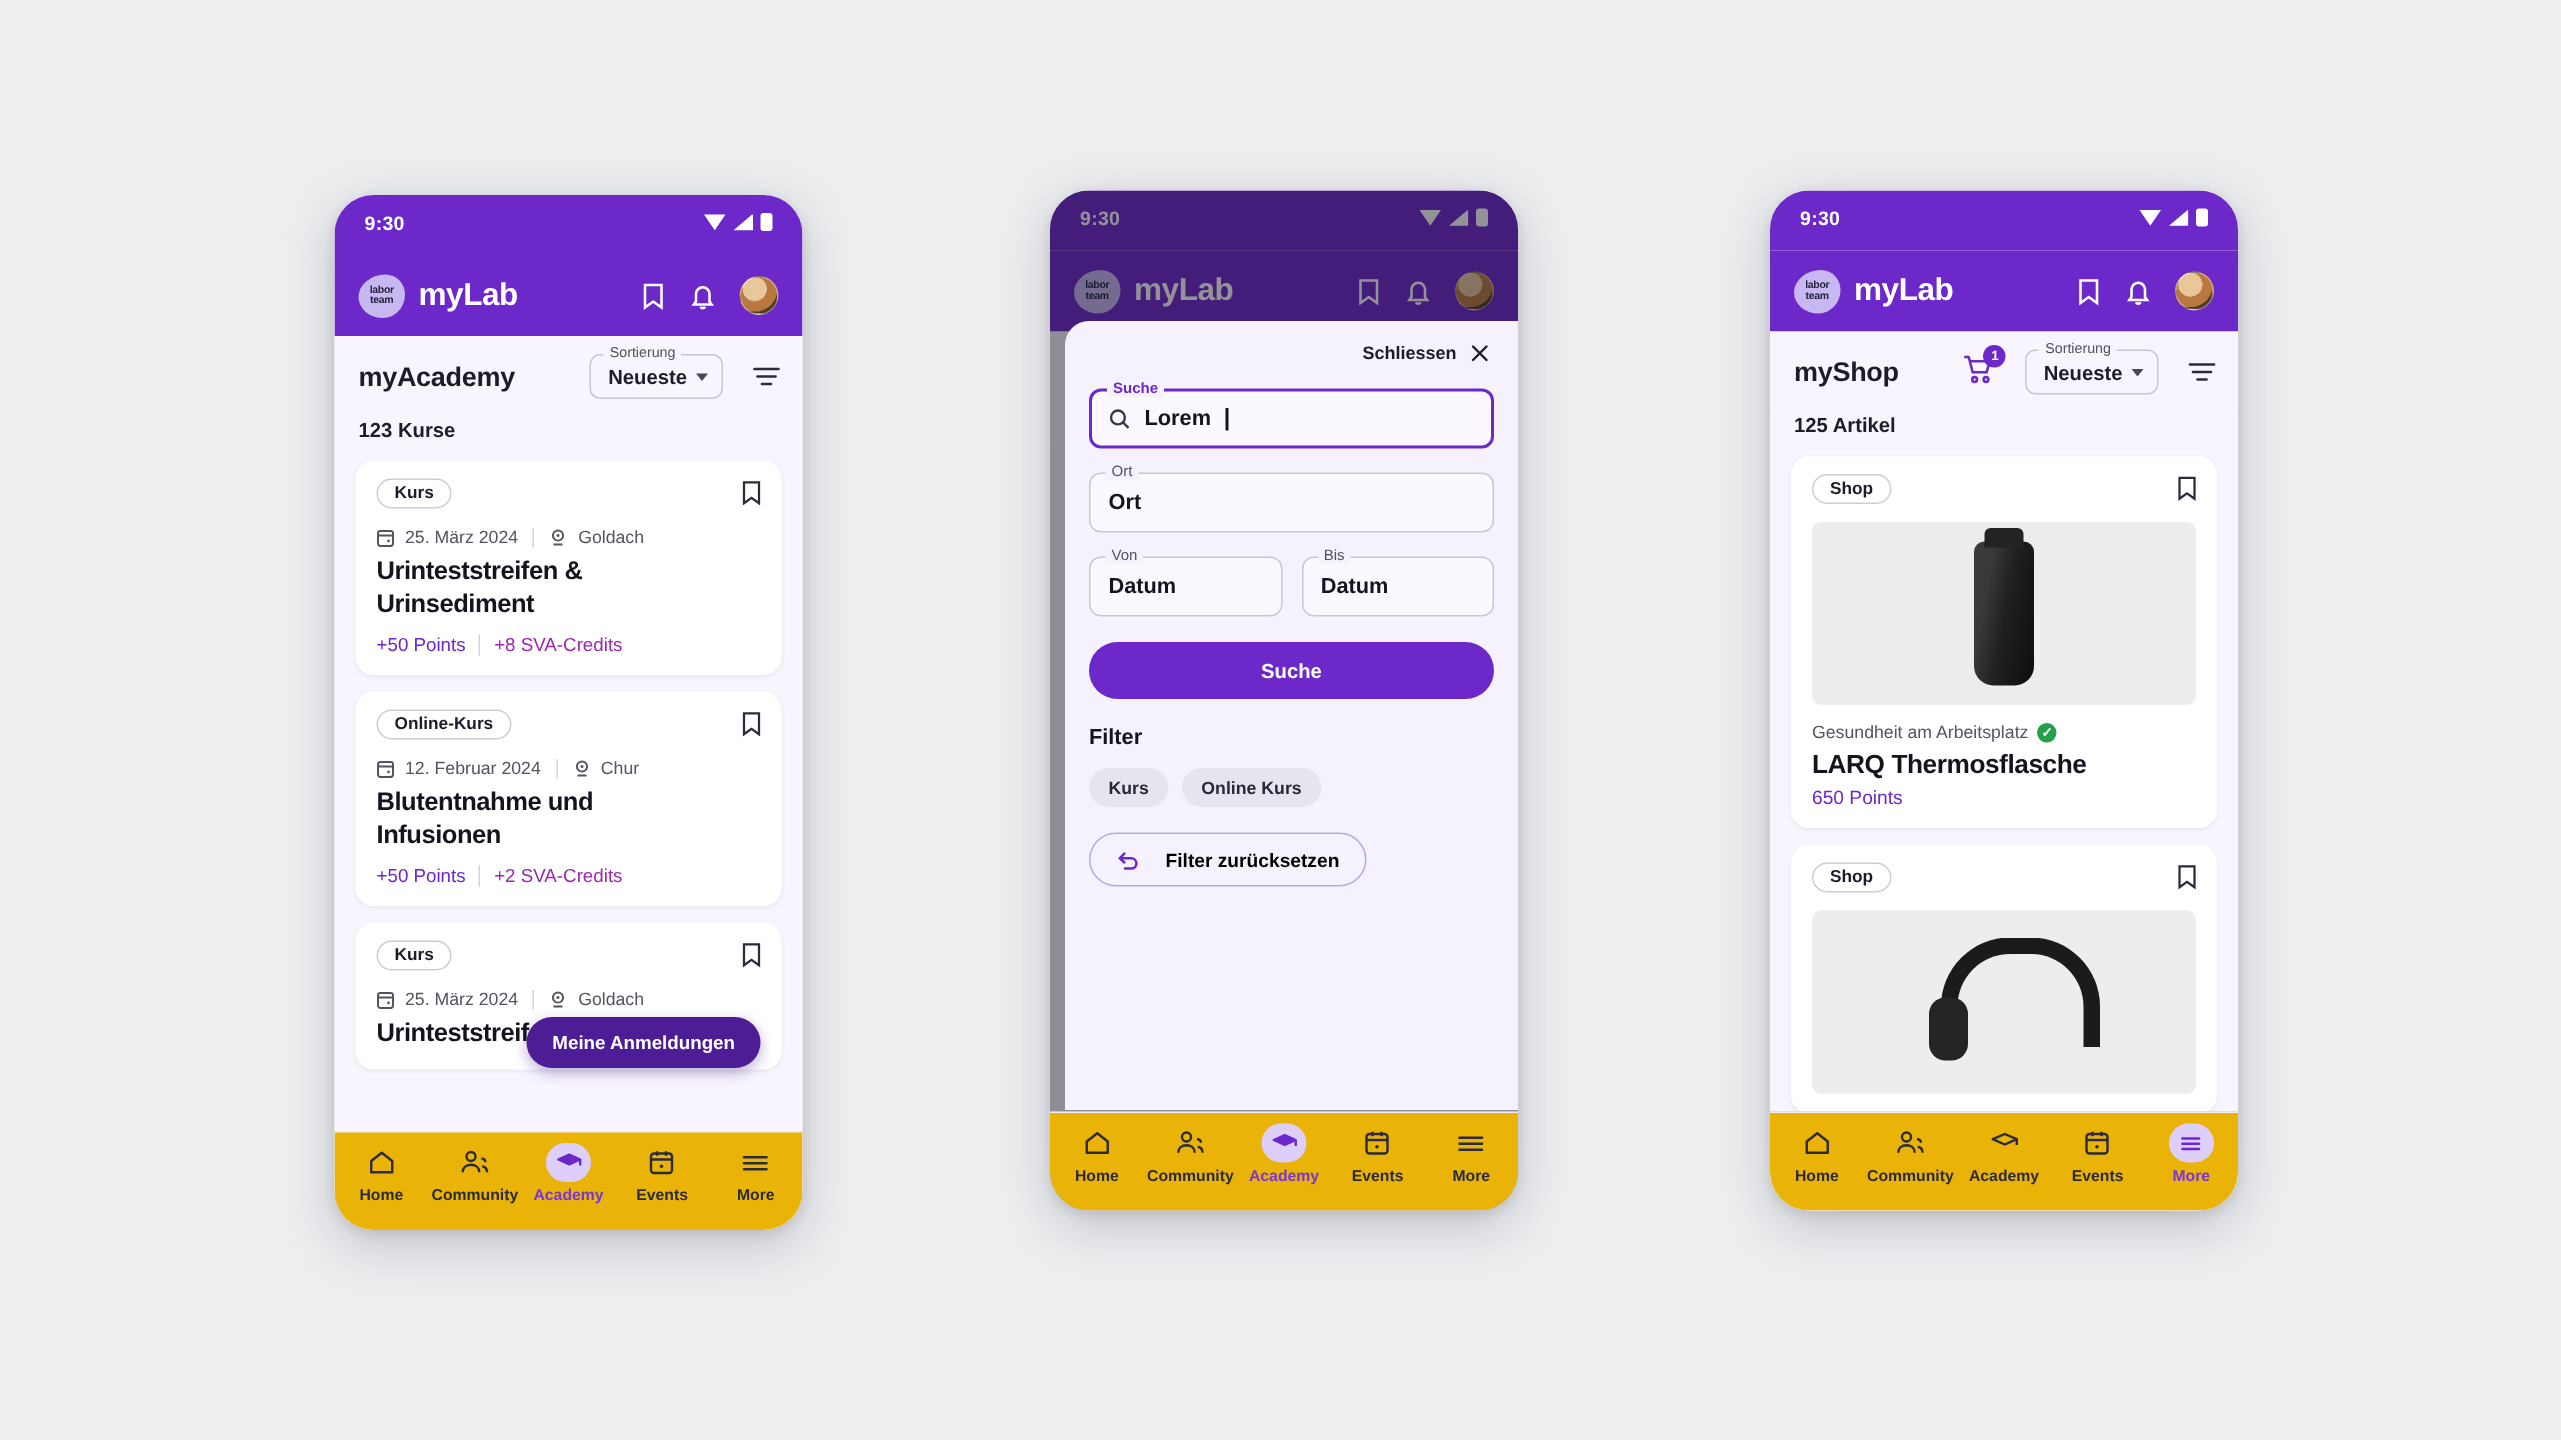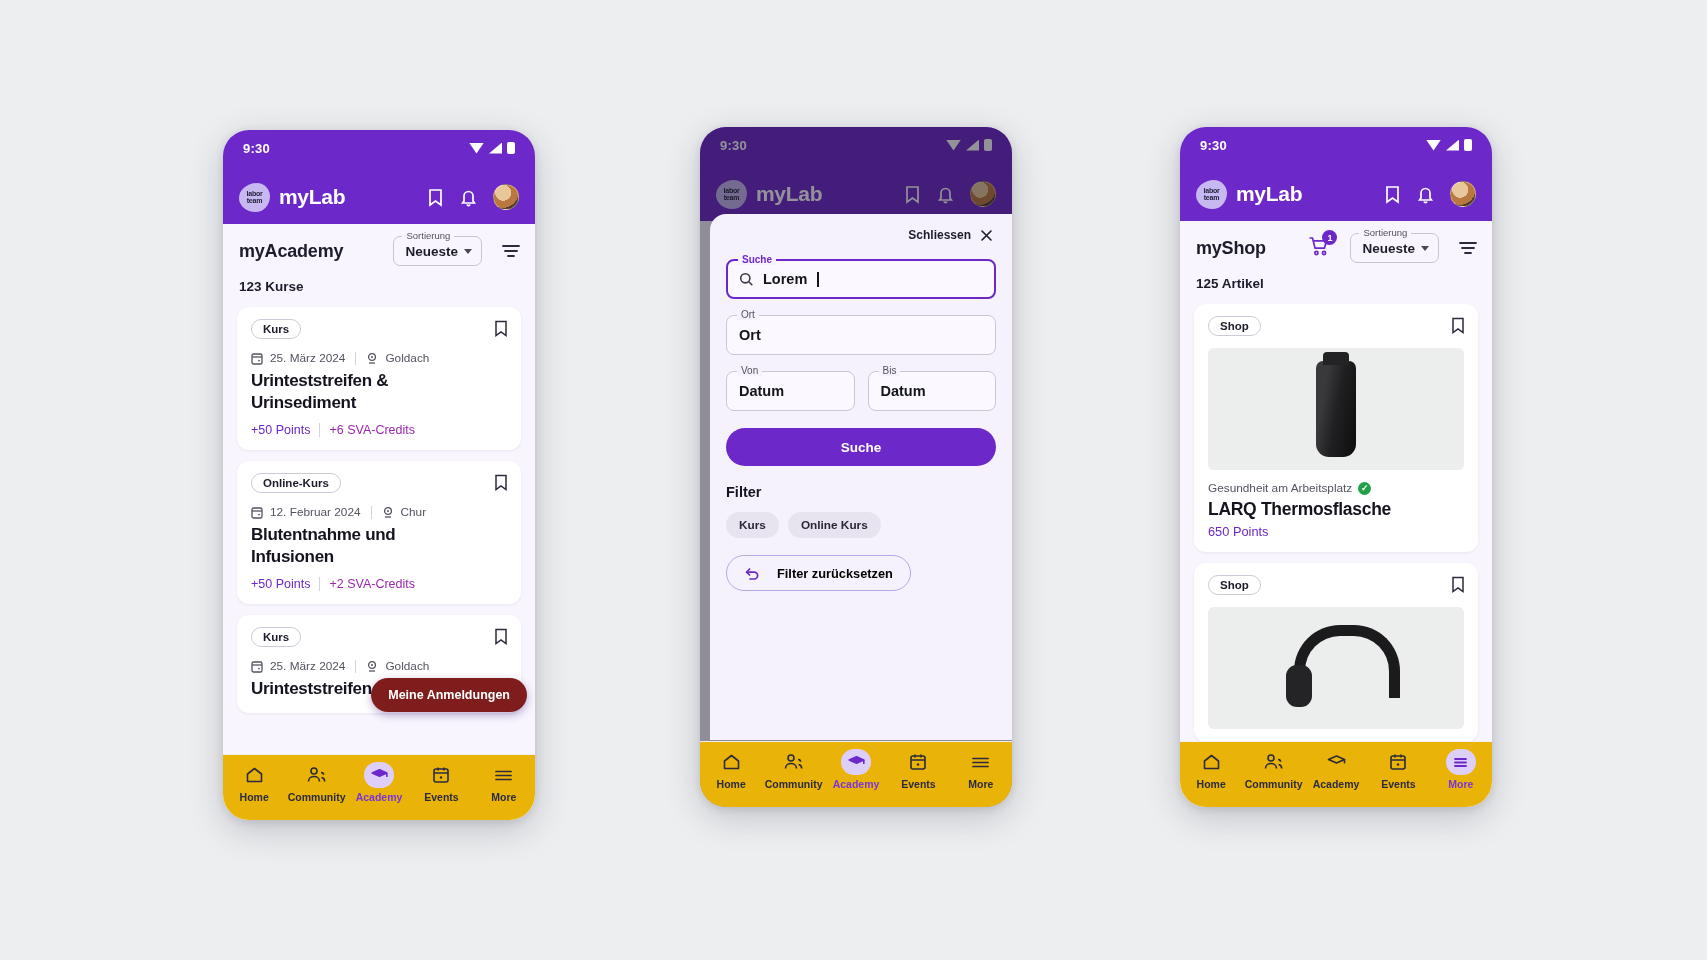--- a/index.html
+++ b/index.html
@@ -124,22 +124,22 @@
   .points-row {
     display: flex; align-items: center; gap: 9px; margin-top: 9px;
     font-size: 12.5px;
   }
   .pt-purple { color: #6d28c9; font-weight: normal; }
   .pt-magenta { color: #9c27b0; }
   .pt-sep { width: 1px; height: 14px; background: #d6d2de; }
 
   
   .fab {
-    position: absolute; right: 8px; bottom: 108px;
-    background: #7f1d1d; color: #fff; border-radius: 19px;
+    position: absolute; right: 28px; bottom: 108px;
+    background: #4c1d95; color: #fff; border-radius: 19px;
     padding: 10px 17px; font-size: 12.5px; font-weight: bold;
     box-shadow: 0 3px 9px rgba(60,20,120,.35); white-space: nowrap; margin-left: 17px;
   }
 
   
   .bottomnav {
     position: absolute; left: 0; right: 0; bottom: 0; height: 66px;
     background: #eab308; display: flex; align-items: flex-start;
     padding-top: 7px; border-top: 1px solid #f0eef4;
   }
@@ -319,21 +319,21 @@
             </svg>
           <span>Goldach</span>
         </div>
         <div class="card-title">
           <div>Urinteststreifen &amp;</div>
           <div>Urinsediment</div>
         </div>
         <div class="points-row">
           <span class="pt-purple">+50 Points</span>
           <span class="pt-sep"></span>
-          <span class="pt-magenta">+6 SVA-Credits</span>
+          <span class="pt-magenta">+8 SVA-Credits</span>
         </div>
       </div>
 
       <div class="card">
         <span class="chip-tag">Online-Kurs</span>
         <span class="bookmark-abs">
           <svg width="14" height="17" viewBox="0 0 14 17" fill="none" stroke="#2b2b3c" stroke-width="1.5">
               <path d="M2 1.5h10v14l-5-3.6-5 3.6z"></path>
             </svg>
         </span>

